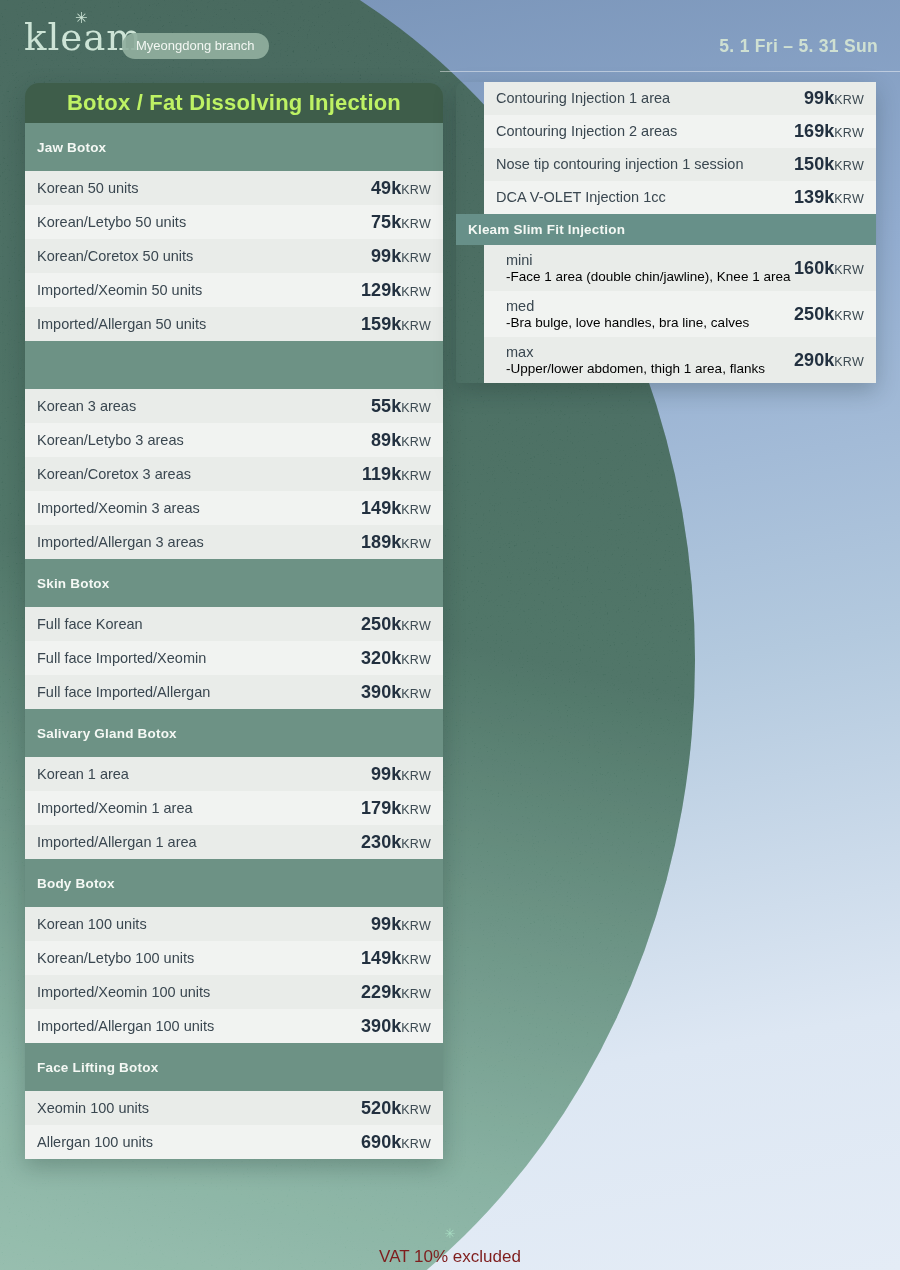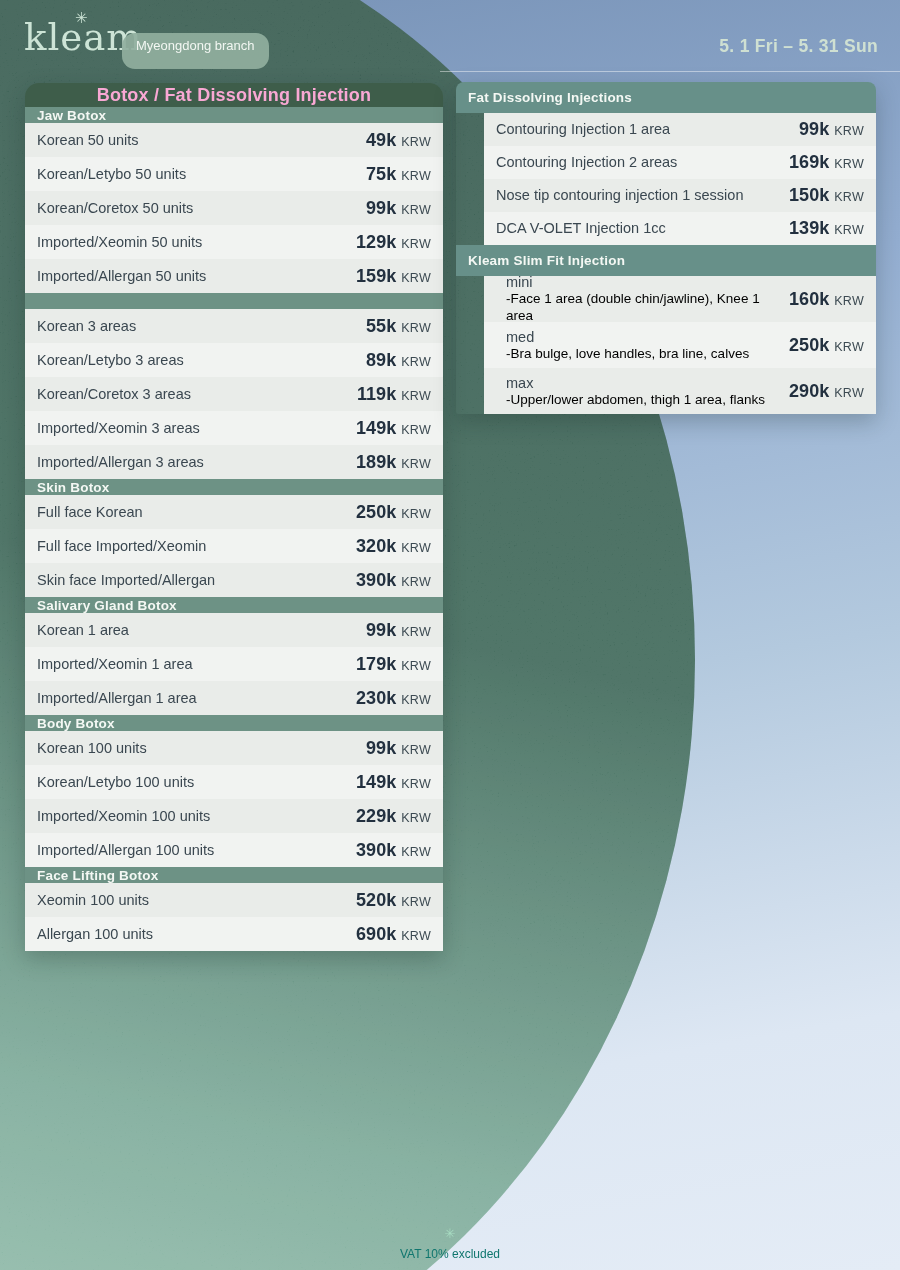--- a/index.html
+++ b/index.html
@@ -11,58 +11,58 @@
   }
   .bg-svg { position:absolute; left:0; top:0; z-index:0; }
 
   
   .header-divider { position:absolute; left:440px; right:0; top:71px; height:1px;
     background:rgba(255,255,255,0.45); z-index:2; }
   .logo { position:absolute; left:24px; top:16px; z-index:3;
     font-family:"DejaVu Serif", serif; font-size:37px; color:#cde4d6; letter-spacing:1px; }
   .logo-star { position:absolute; left:51px; top:-7px; font-size:15px; color:#cde4d6;
     font-family:"DejaVu Sans", sans-serif; }
-  .branch-badge { position:absolute; left:122px; top:33px; z-index:3; height:36px;
+  .branch-badge { position:absolute; left:122px; top:33px; z-index:3; height:26px;
     border-radius:13px; background:rgba(144,175,158,0.92); color:#f2f7f2;
     font-size:13px; line-height:26px; padding:0 14px; }
   .date-range { position:absolute; right:22px; top:36px; z-index:3;
     font-size:17.5px; font-weight:bold; color:#cfe0d2; letter-spacing:0.3px;margin-left:18px; }
 
   
   .card { position:absolute; z-index:3; box-shadow:0 8px 22px rgba(20,40,35,0.25); }
   .left-card  { left:25px;  top:83px; width:418px; border-radius:14px 14px 2px 2px; }
   .right-card { left:456px; top:82px; width:420px; border-radius:8px 8px 2px 2px; }
 
-  .card-title { height:24px; background:#3e5d4a; border-radius:14px 14px 0 0;
+  .card-title { height:40px; background:#3e5d4a; border-radius:14px 14px 0 0;
     display:flex; align-items:center; justify-content:center;
-    color:#f9a8d4; font-size:18px; font-weight:bold; letter-spacing:0.2px; }
-
-  .section-header { height:16px; background:#6d9285; display:flex; align-items:center;
+    color:#bef264; font-size:22px; font-weight:bold; letter-spacing:0.2px; }
+
+  .section-header { height:48px; background:#6d9285; display:flex; align-items:center;
     padding:0 12px; }
   .right-card .section-header { height:31px; background:#679089; }
   .right-card .section:first-child .section-header { border-radius:8px 8px 0 0; }
   .section-label { color:#f4f8f4; font-size:13.5px; font-weight:bold; letter-spacing:0.2px; }
 
   .row { height:34px; display:flex; align-items:center; padding:0 12px; background:#f1f3f1; }
   .row.alt { background:#e9ece9; }
   .right-card .row { height:33px;margin-left:28px; }
   .row.tall { height:46px;padding-left:22px; }
   .row:last-child { border-bottom:none; }
   .name-block { display:flex; flex-direction:column; justify-content:center; line-height:1.25; }
   .item-name { color:#3a4750; font-size:14.5px; }
   .item-desc { color:#000000; font-size:13.5px; }
-  .price-block { margin-left:auto; display:flex; align-items:baseline; gap:5px; white-space:nowrap; }
+  .price-block { margin-left:auto; display:flex; align-items:baseline; white-space:nowrap; }
   .item-price { color:#22303f; font-size:18px; font-weight:bold; }
   .currency { color:#3c4a52; font-size:12.5px; letter-spacing:0.3px; }
 
   
   .footer-star { position:absolute; left:0; right:0; top:1226px; text-align:center;
     font-size:13px; color:#a8dcc2; z-index:3; font-family:"DejaVu Sans", sans-serif; }
   .vat-note { position:absolute; left:0; right:0; top:1247px; text-align:center;
-    font-size:12px; color:#0f766e; z-index:3; }
+    font-size:17px; color:#7f1d1d; z-index:3; }
 </style>
 </head>
 <body>
 
 <svg class="bg-svg" width="900" height="1270" viewBox="0 0 900 1270" aria-hidden="true">
   <defs>
     <linearGradient id="ball" x1="0.35" y1="0" x2="0.15" y2="1">
       <stop offset="0" stop-color="#2b5145"></stop>
       <stop offset="0.38" stop-color="#346050"></stop>
       <stop offset="0.72" stop-color="#76a694"></stop>
@@ -238,21 +238,21 @@
 
     </div>
     <div class="price-block">
       <span class="item-price">320k</span>
       <span class="currency">KRW</span>
     </div>
   </div>
 
   <div class="row alt">
     <div class="name-block">
-      <span class="item-name">Skin face Imported/Allergan</span>
+      <span class="item-name">Full face Imported/Allergan</span>
 
     </div>
     <div class="price-block">
       <span class="item-price">390k</span>
       <span class="currency">KRW</span>
     </div>
   </div>
 </div>
   </div>
 
@@ -374,23 +374,20 @@
     </div>
   </div>
 </div>
   </div>
 </div>
 </section>
 
 <section class="card right-card">
   <div id="right-sections">
   <div class="section">
-    <div class="section-header">
-      <span class="section-label">Fat Dissolving Injections</span>
-    </div>
     <div class="rows">
   <div class="row alt">
     <div class="name-block">
       <span class="item-name">Contouring Injection 1 area</span>
 
     </div>
     <div class="price-block">
       <span class="item-price">99k</span>
       <span class="currency">KRW</span>
     </div>

